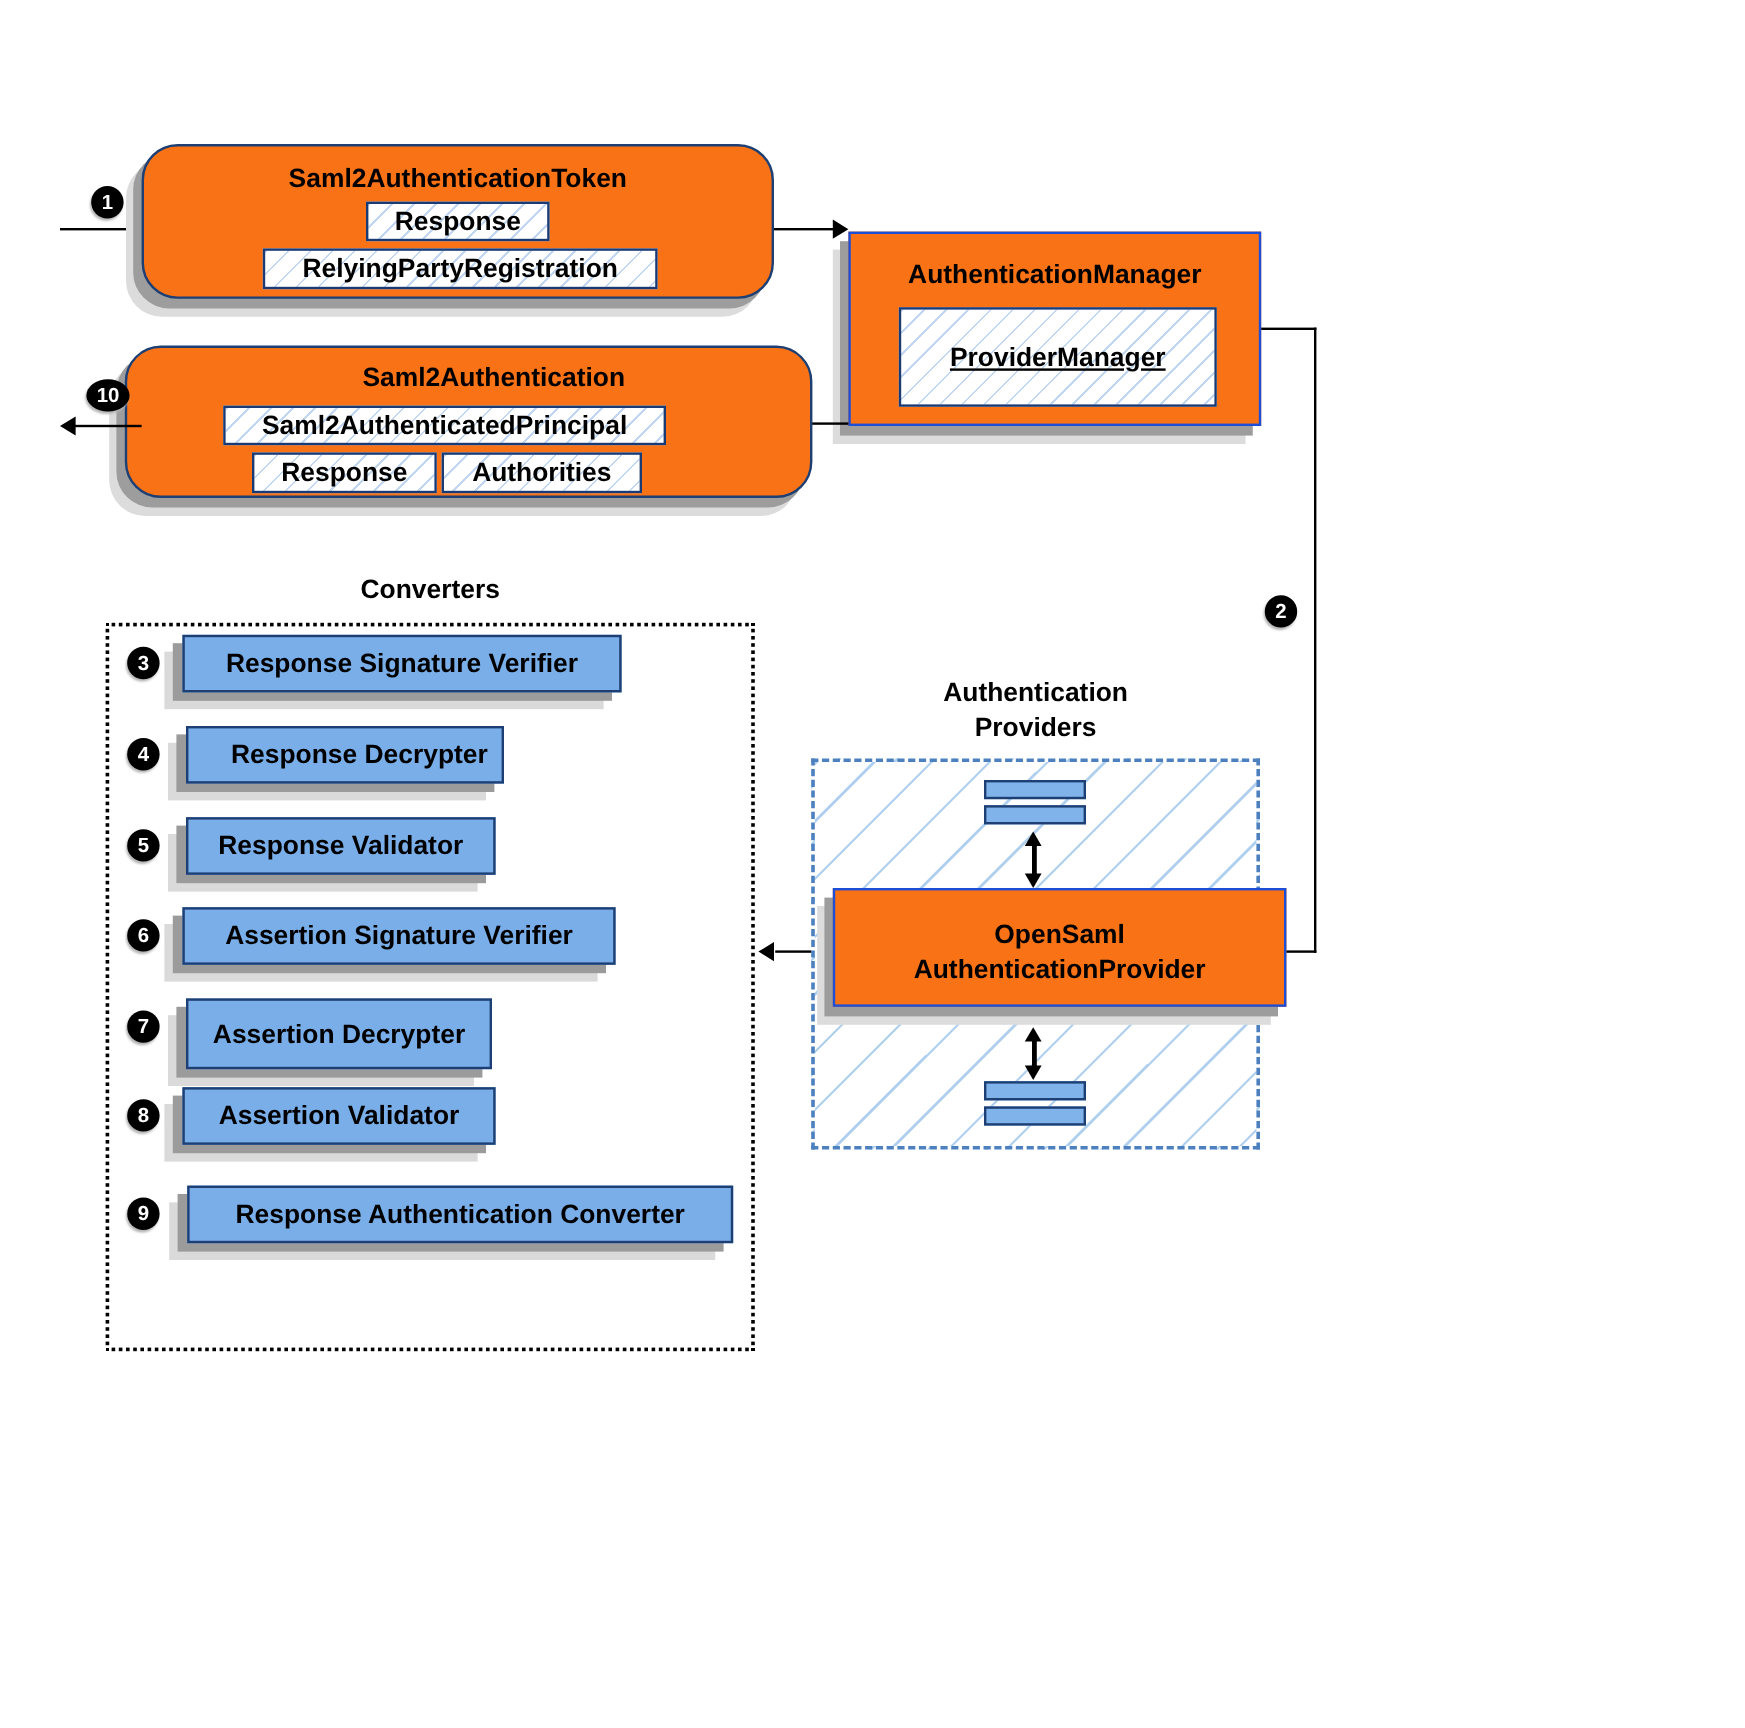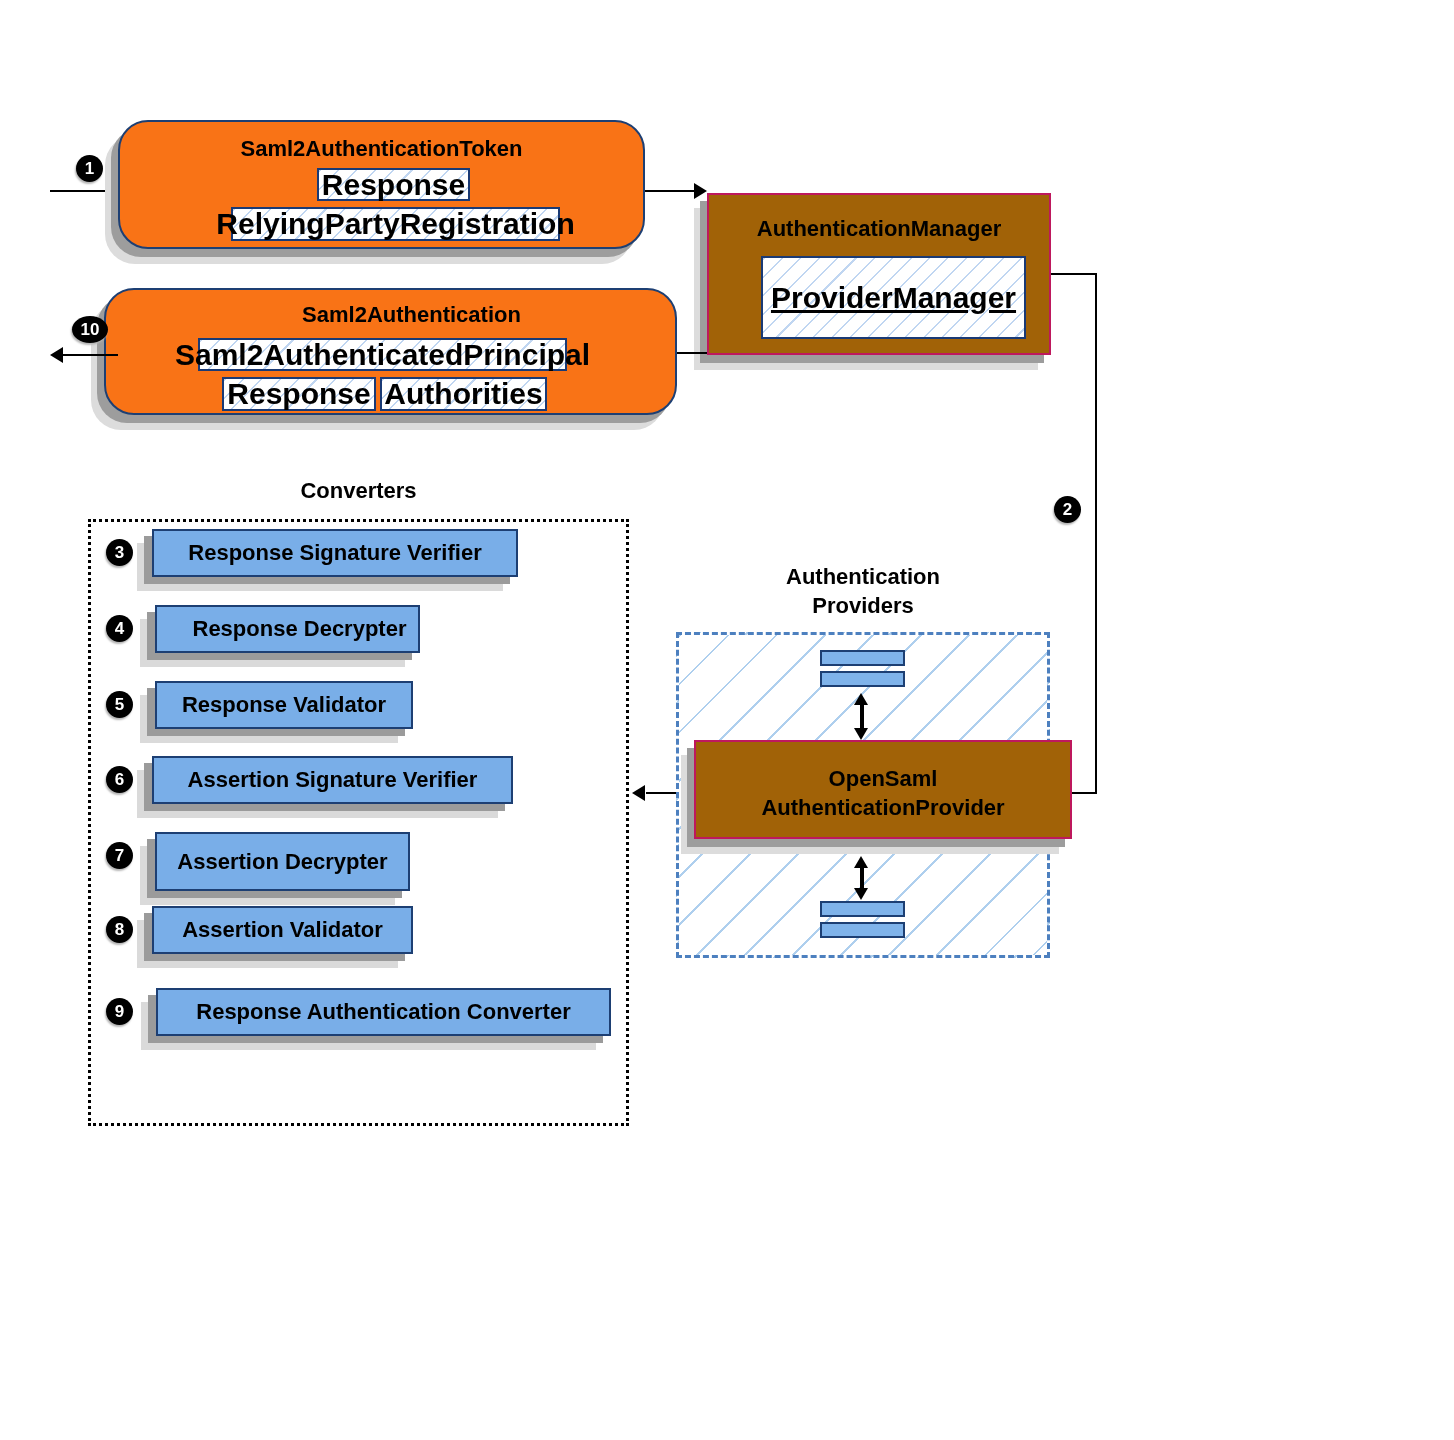--- a/index.html
+++ b/index.html
@@ -1,34 +1,34 @@
 <!DOCTYPE html>
 <html><head>
 <meta charset="utf-8">
 <style>
   html,body{margin:0;padding:0;background:#fff;}
   .canvas{position:relative;width:1454px;height:1440px;background:#fff;overflow:hidden;
           font-family:"Liberation Sans",sans-serif;color:#000;}
   
   .rbox{position:absolute;background:#f97316;border:2px solid #1d3f73;border-radius:30px;
         box-shadow:-7px 8px 0 #9d9d9d,-13px 15px 0 #dcdcdc;box-sizing:border-box;}
-  .sbox{position:absolute;background:#a16207;border:2px solid #be185d;
+  .sbox{position:absolute;background:#f97316;border:2px solid #1d4ed8;
         box-shadow:-7px 8px 0 #9d9d9d,-13px 15px 0 #dcdcdc;box-sizing:border-box;}
   .bar{position:absolute;background:#79aee8;border:2px solid #1d3f73;
        box-shadow:-8px 7px 0 #9b9b9b,-15px 14px 0 #dadada;box-sizing:border-box;
        display:flex;align-items:center;justify-content:center;
        font-weight:bold;font-size:22px;white-space:nowrap;}
   .pbar{position:absolute;background:#7fb3ea;border:2px solid #1d3f73;box-sizing:border-box;}
   .box-title{text-align:center;font-weight:bold;font-size:22px;}
   
   .chip{position:absolute;border:2px solid #1a3a75;box-sizing:border-box;
         background-color:#fff;
         background-image:repeating-linear-gradient(135deg,rgba(140,180,230,0.55) 0 1.5px,transparent 1.5px 13px);
         display:flex;align-items:center;justify-content:center;
-        font-weight:bold;font-size:30px;white-space:nowrap;margin-left:12px;}
+        font-weight:bold;font-size:22px;white-space:nowrap;}
   
   .dotted-box{position:absolute;border:3px dotted #000;box-sizing:border-box;}
   .dashed-box{position:absolute;border:3px dashed #4d80bf;box-sizing:border-box;
         background-color:#fff;
         background-image:repeating-linear-gradient(135deg,#aecfee 0 2px,transparent 2px 34px);}
   .region-title{position:absolute;text-align:center;font-weight:bold;font-size:22px;line-height:29px;}
   
   .badge{position:absolute;background:#000;color:#fff;border-radius:50%;
          width:27px;height:27px;display:flex;align-items:center;justify-content:center;
          font-weight:bold;font-size:17px;box-shadow:-1px 2px 2px #b5b5b5;}

